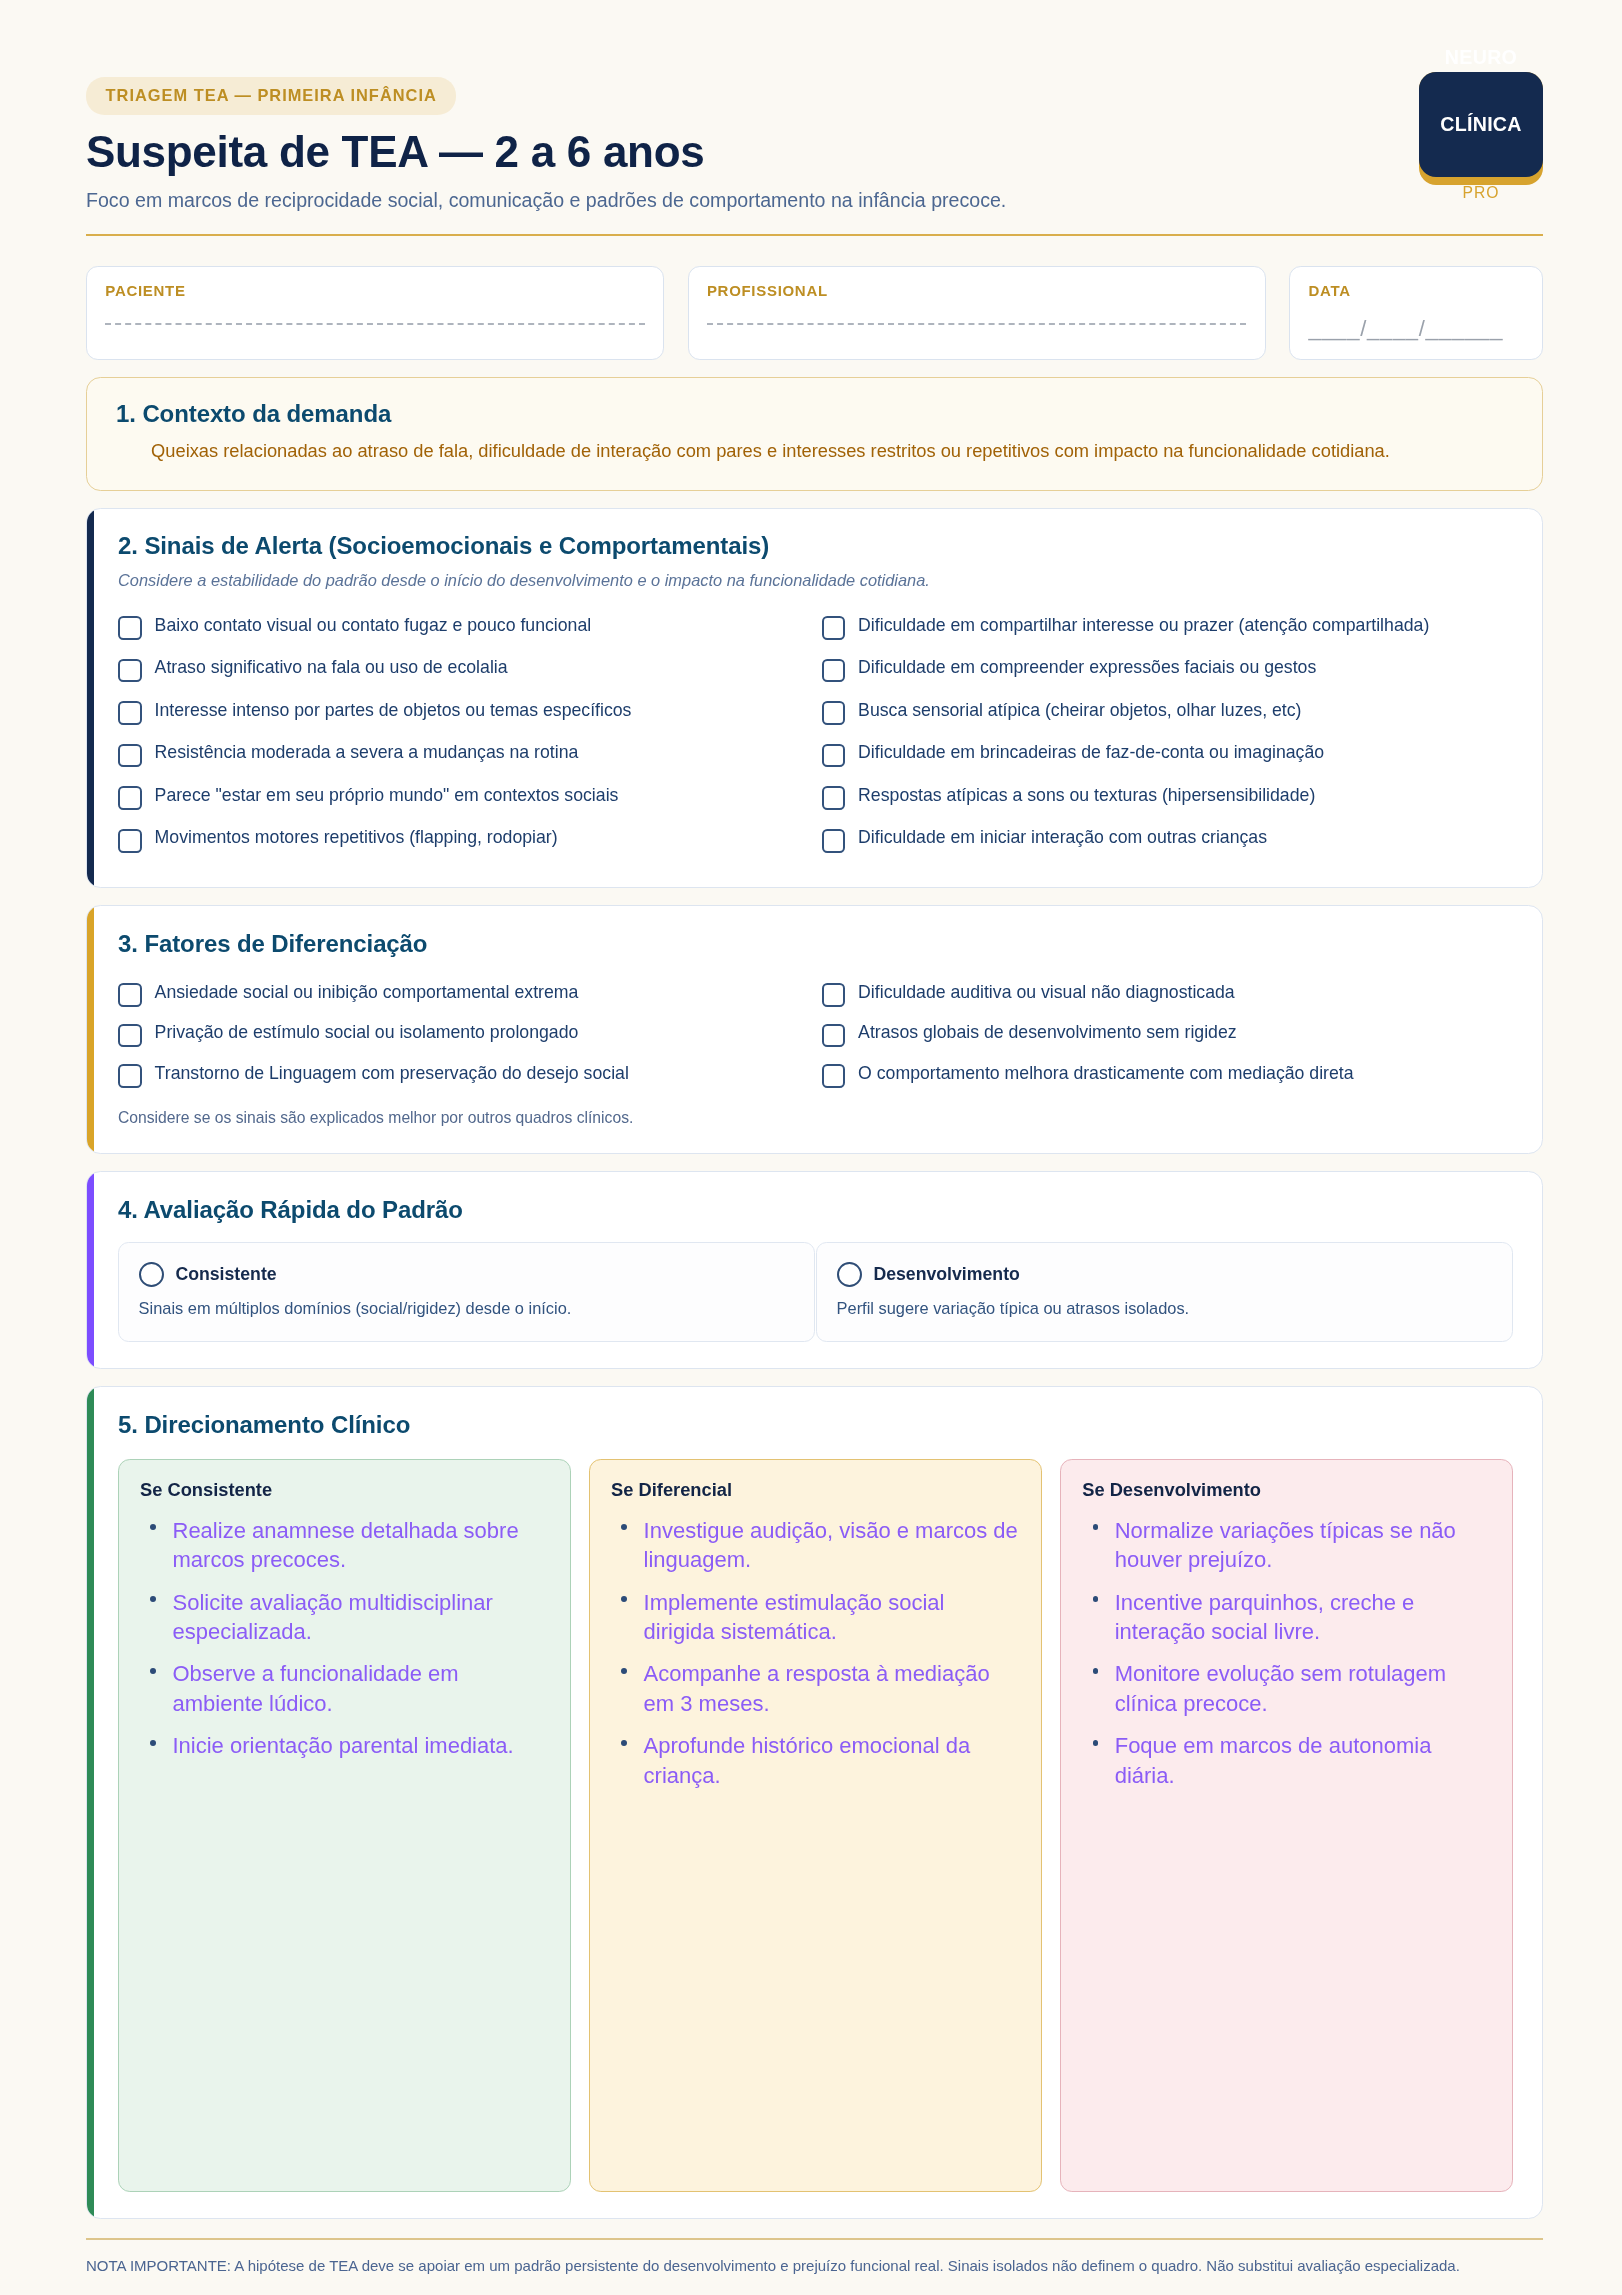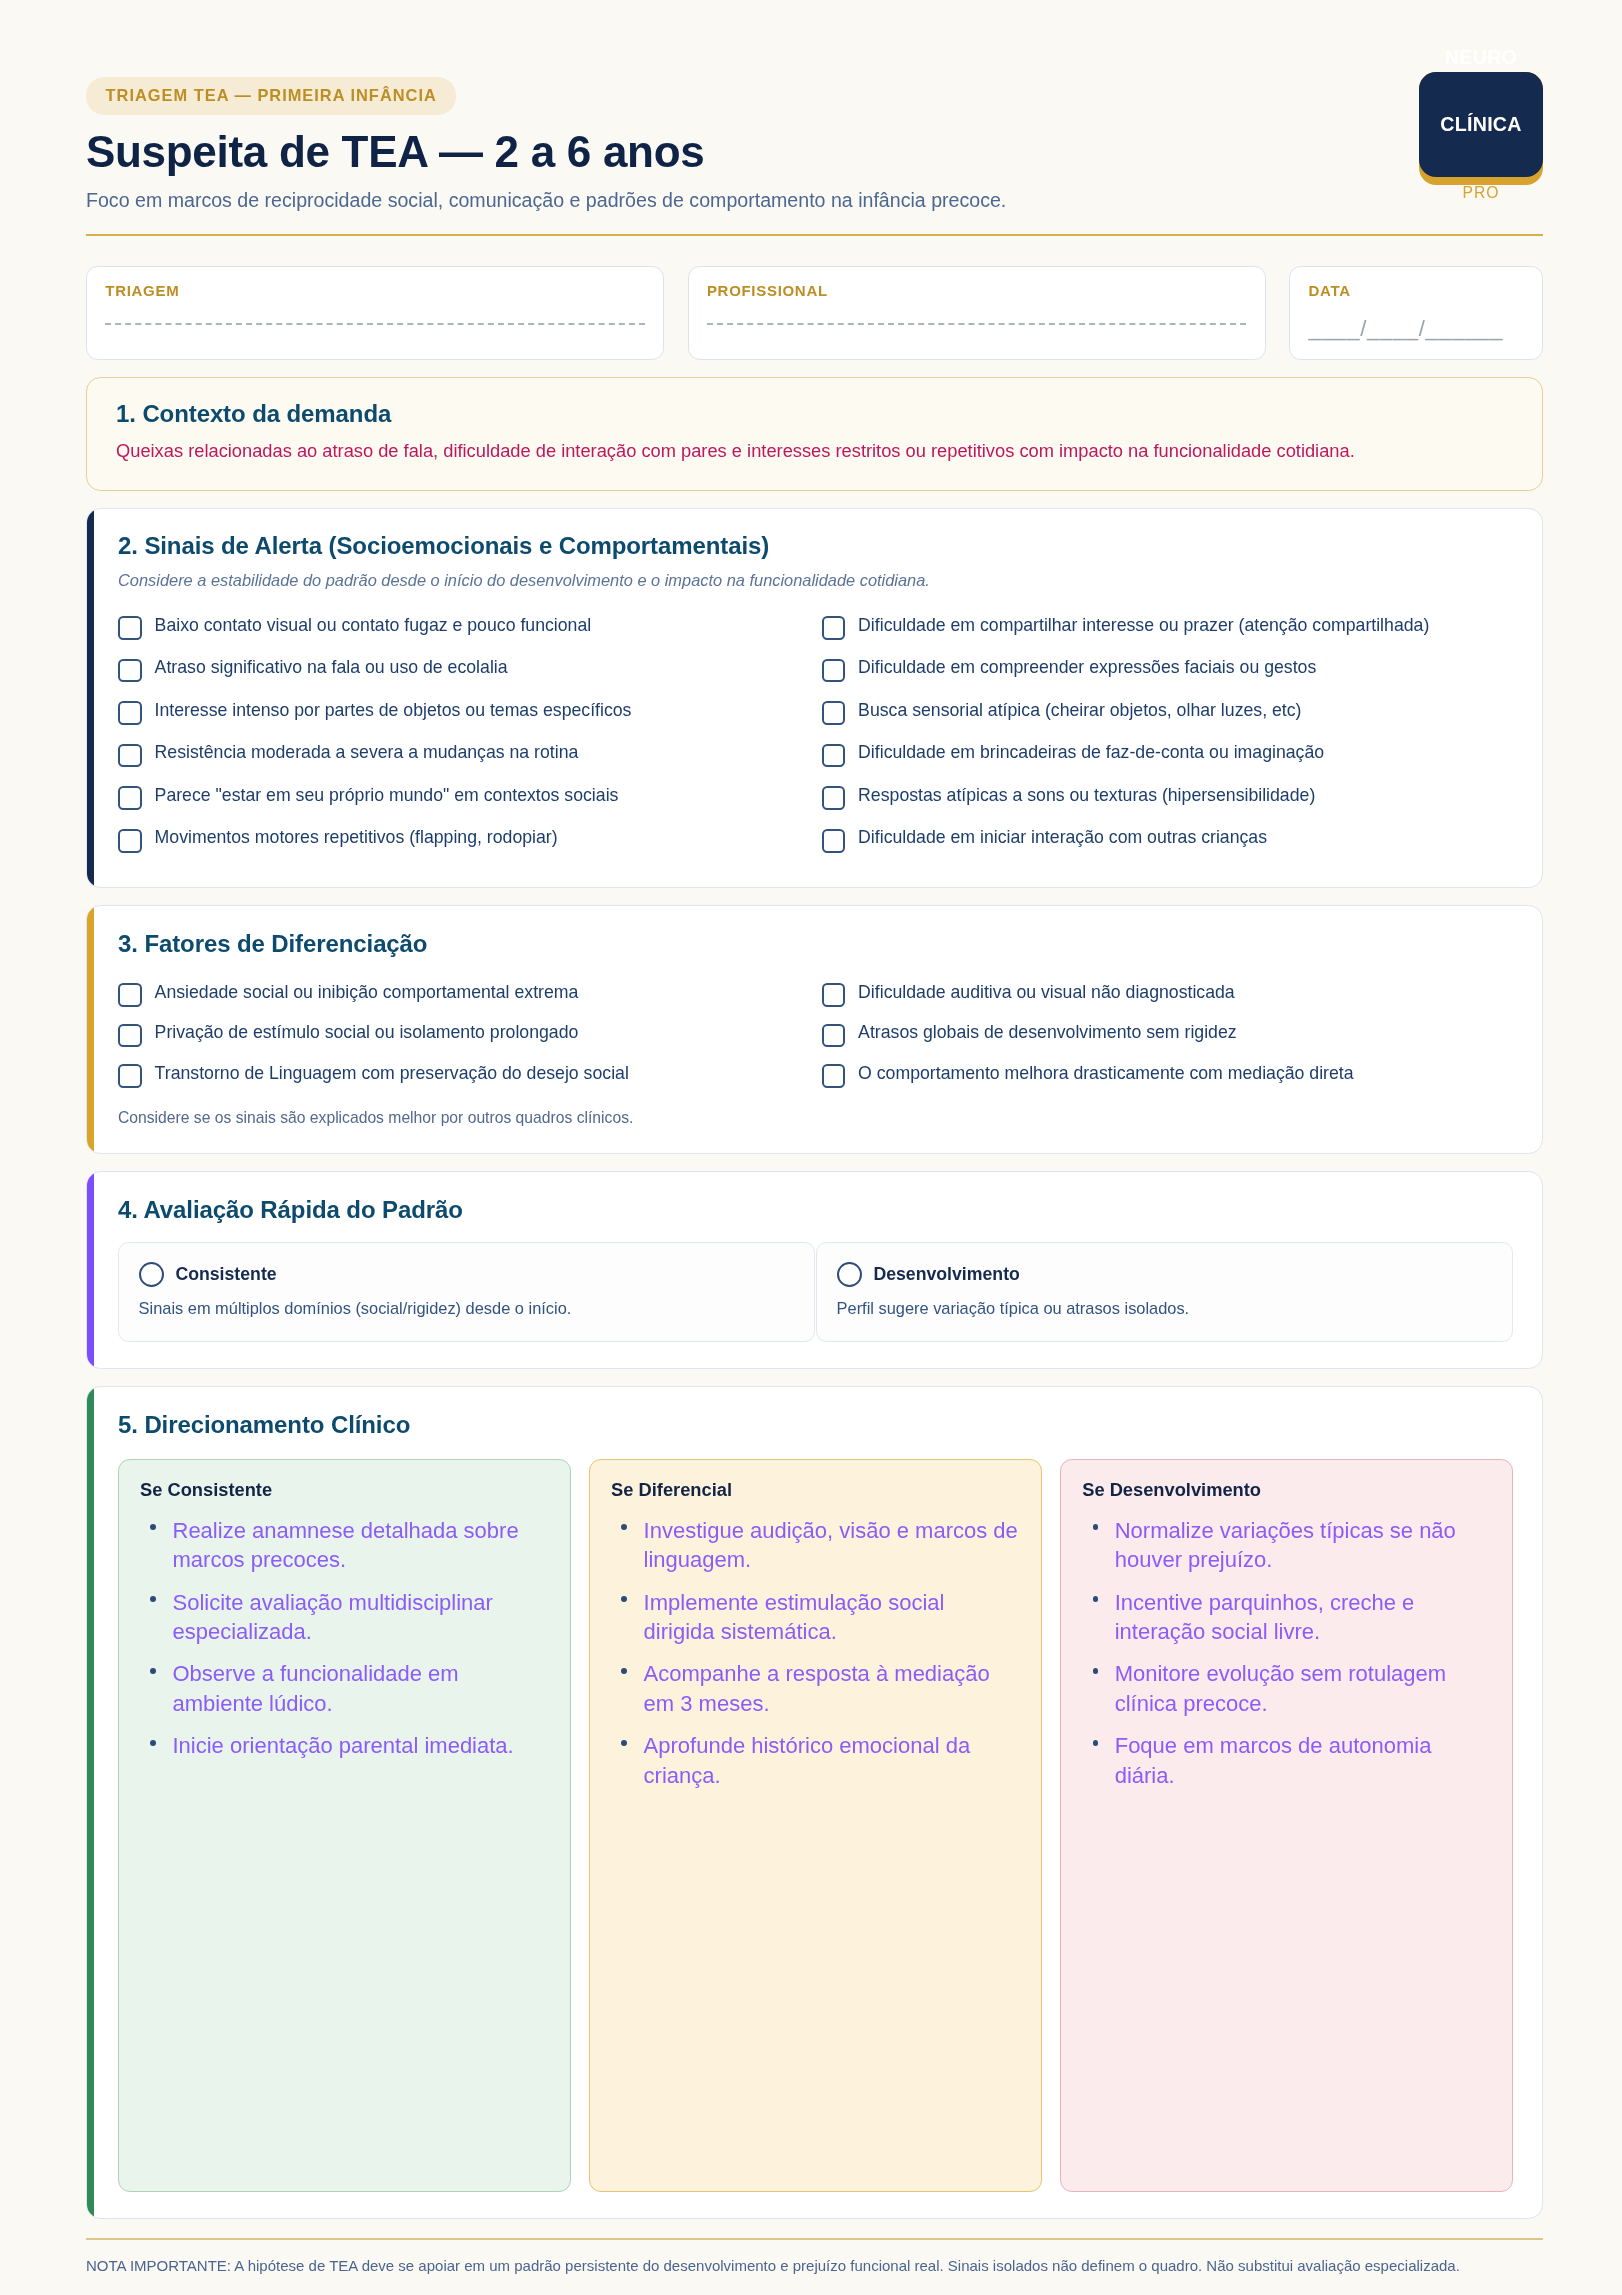--- a/index.html
+++ b/index.html
@@ -168,24 +168,25 @@
     color: #5b7398;
     margin-top: 10.5px;
   }
   .sec-note {
     font-size: 15.7px;
     color: #52688d;
     margin-top: 14.4px;
   }
   .sec-body {
     font-size: 18.3px;
-    color: #be185d;
+    color: #a16207;
     line-height: 1.46;
     margin-top: 10.5px;
     max-width: 1309px;
+    text-align: center;
   }
 
   
   .card-context {
     background: #fdfaf1;
     border: 1.3px solid #e6cf97;
   }
   .card-context .card-inner { padding: 22px 29px 25px 29px; }
 
   
@@ -339,21 +340,21 @@
         <div class="logo-face">
           <div class="logo-l1">NEURO</div>
           <div class="logo-l2">CLÍNICA</div>
           <div class="logo-l3">PRO</div>
         </div>
       </div>
     </div>
 
     <div class="fields">
       <div class="field f-pac">
-        <div class="field-label">TRIAGEM</div>
+        <div class="field-label">PACIENTE</div>
         <div class="field-line"></div>
       </div>
       <div class="field f-pro">
         <div class="field-label">PROFISSIONAL</div>
         <div class="field-line"></div>
       </div>
       <div class="field f-dat">
         <div class="field-label">DATA</div>
         <div class="field-date">____/____/______</div>
       </div>

